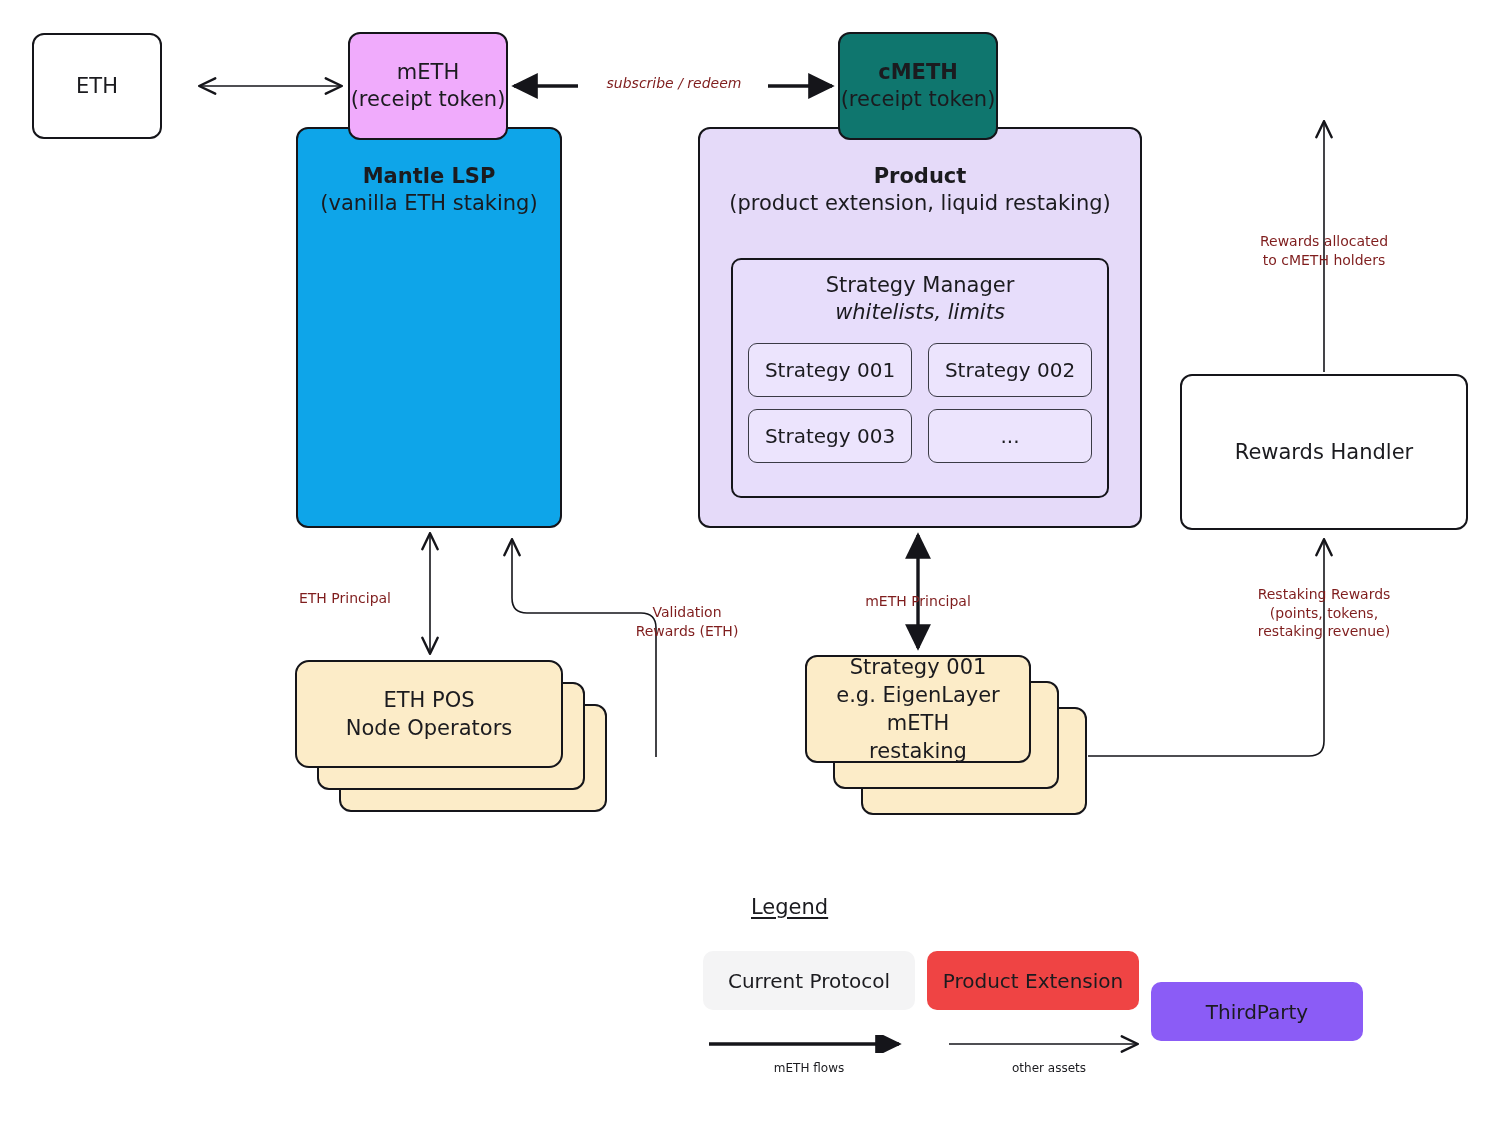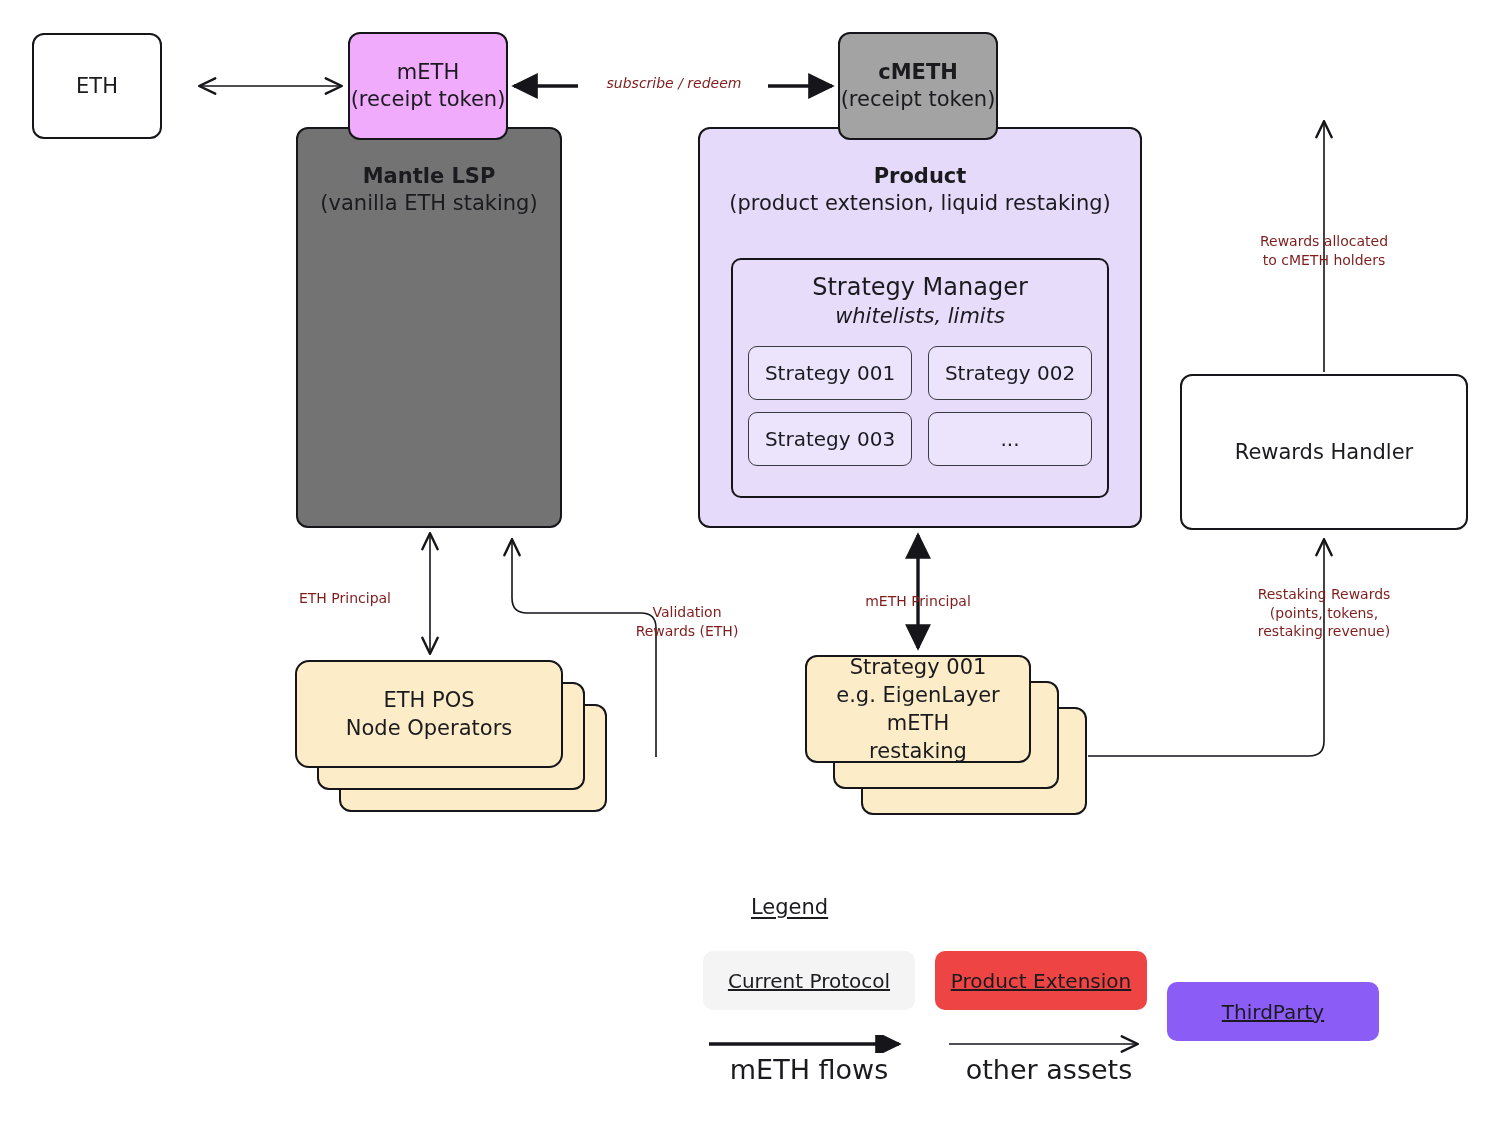--- a/index.html
+++ b/index.html
@@ -32,40 +32,40 @@
     line-height: 1.28;
   }
   .node .t1 { font-size: 21px; }
   .node .t2 { font-size: 21px; }
   .node .bold { font-weight: bold; font-size: 21px; }
 
   .n-eth      { left: 32px;  top: 33px;  width: 130px; height: 106px; }
   .n-meth     { left: 348px; top: 32px;  width: 160px; height: 108px;
                 background: #f0abfc; z-index: 5; }
   .n-cmeth    { left: 838px; top: 32px;  width: 160px; height: 108px;
-                background: #a3a3a3; z-index: 5; }
+                background: #0f766e; z-index: 5; }
 
   .n-lsp      { left: 296px; top: 127px; width: 266px; height: 401px;
-                background: #737373; justify-content: flex-start;
+                background: #0ea5e9; justify-content: flex-start;
                 padding-top: 34px; z-index: 1; }
   .n-cooker   { left: 698px; top: 127px; width: 444px; height: 401px;
                 background: #e5daf9; justify-content: flex-start;
                 padding-top: 34px; z-index: 1; }
   .n-rewards  { left: 1180px; top: 374px; width: 288px; height: 156px; }
 
   .n-stratmgr {
     position: absolute; left: 731px; top: 258px;
     width: 378px; height: 240px;
     border: 2.5px solid #15151a; border-radius: 10px;
     background: #e7ddfb;
     display: flex; flex-direction: column; align-items: center;
     padding-top: 12px;
     z-index: 2;
   }
-  .n-stratmgr .smtitle { font-size: 24px; line-height: 1.3; text-align: left; }
+  .n-stratmgr .smtitle { font-size: 21px; line-height: 1.3; text-align: left; }
   .n-stratmgr .smsub { font-size: 21px; font-style: italic; line-height: 1.3; }
   .strat-grid {
     margin-top: 16px;
     display: grid; grid-template-columns: 164px 164px;
     gap: 12px 16px;
   }
   .strat-cell {
     width: 164px; height: 54px;
     border: 1.6px solid #3a3a45; border-radius: 9px;
     background: #ece4fd;
@@ -103,36 +103,36 @@
 
   
   .legend { position: absolute; left: 703px; top: 895px; }
   .legend-title {
     font-size: 21px; text-decoration: underline;
     text-underline-offset: 3px;
     margin-left: 48px;
   }
   .legend-swatches {
     position: absolute; left: 0; top: 56px;
-    display: flex; gap: 20px; text-decoration: underline;
+    display: flex; gap: 12px;
   }
   .swatch {
     width: 212px; height: 59px; border-radius: 10px;
     display: flex; align-items: center; justify-content: center;
     font-size: 20px; color: #1b1b1f;
   }
   .legend-arrows {
     position: absolute; left: 0; top: 140px;
     display: flex; gap: 28px;
   }
   .legend-arrow-item {
     width: 212px;
     display: flex; flex-direction: column; align-items: center;
   }
-  .legend-arrow-item .cap { font-size: 27px; margin-top: 1px; }
+  .legend-arrow-item .cap { font-size: 12px; margin-top: 8px; }
 </style>
 </head>
 <body>
 
 <div id="stage">
 
   <svg class="edges" viewBox="0 0 1500 1132">
     <defs>
       <marker id="arrThick" markerWidth="9" markerHeight="9" refX="7.4" refY="4.5" orient="auto">
         <path d="M0.4,0.7 L8.2,4.5 L0.4,8.3 Z" fill="#15151a"></path>

